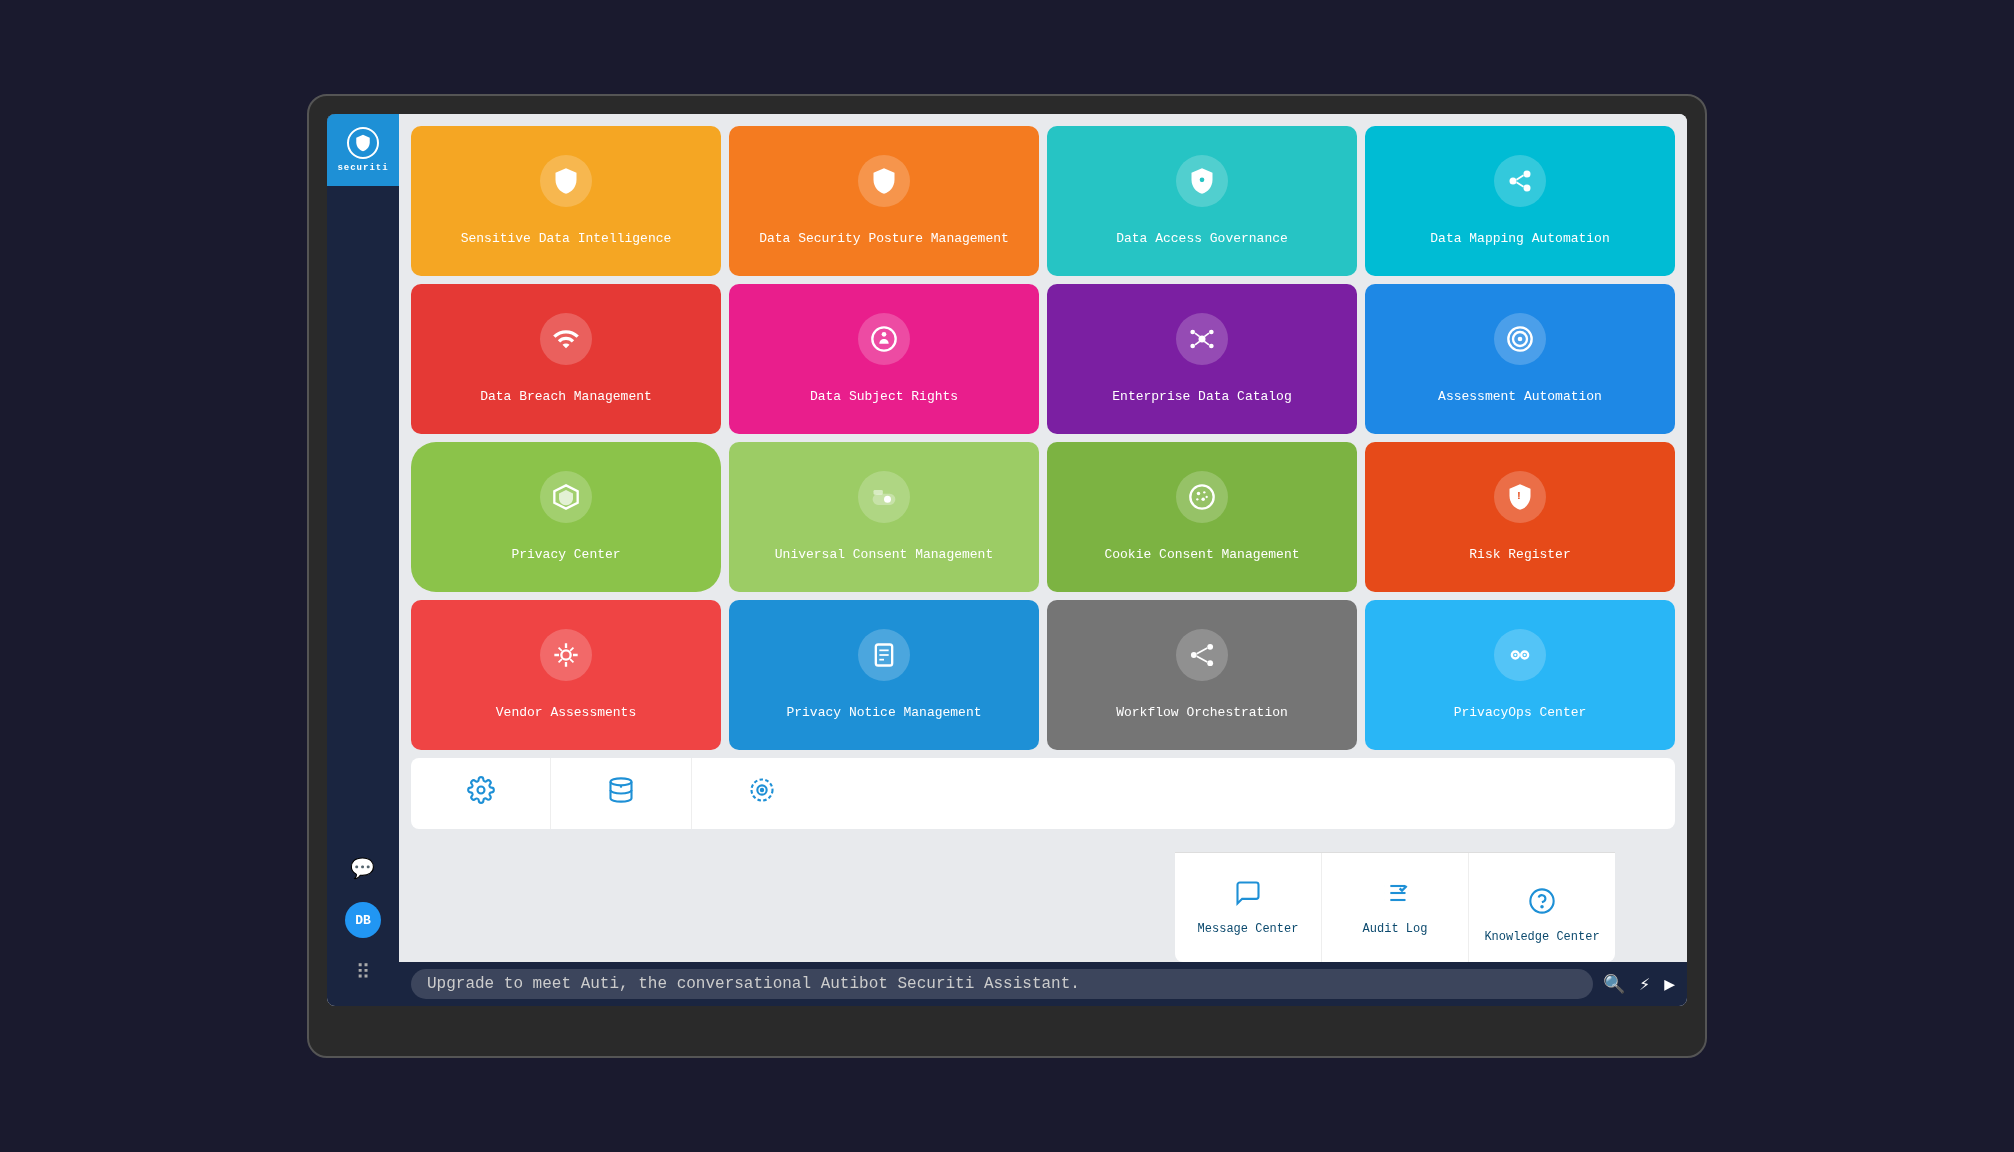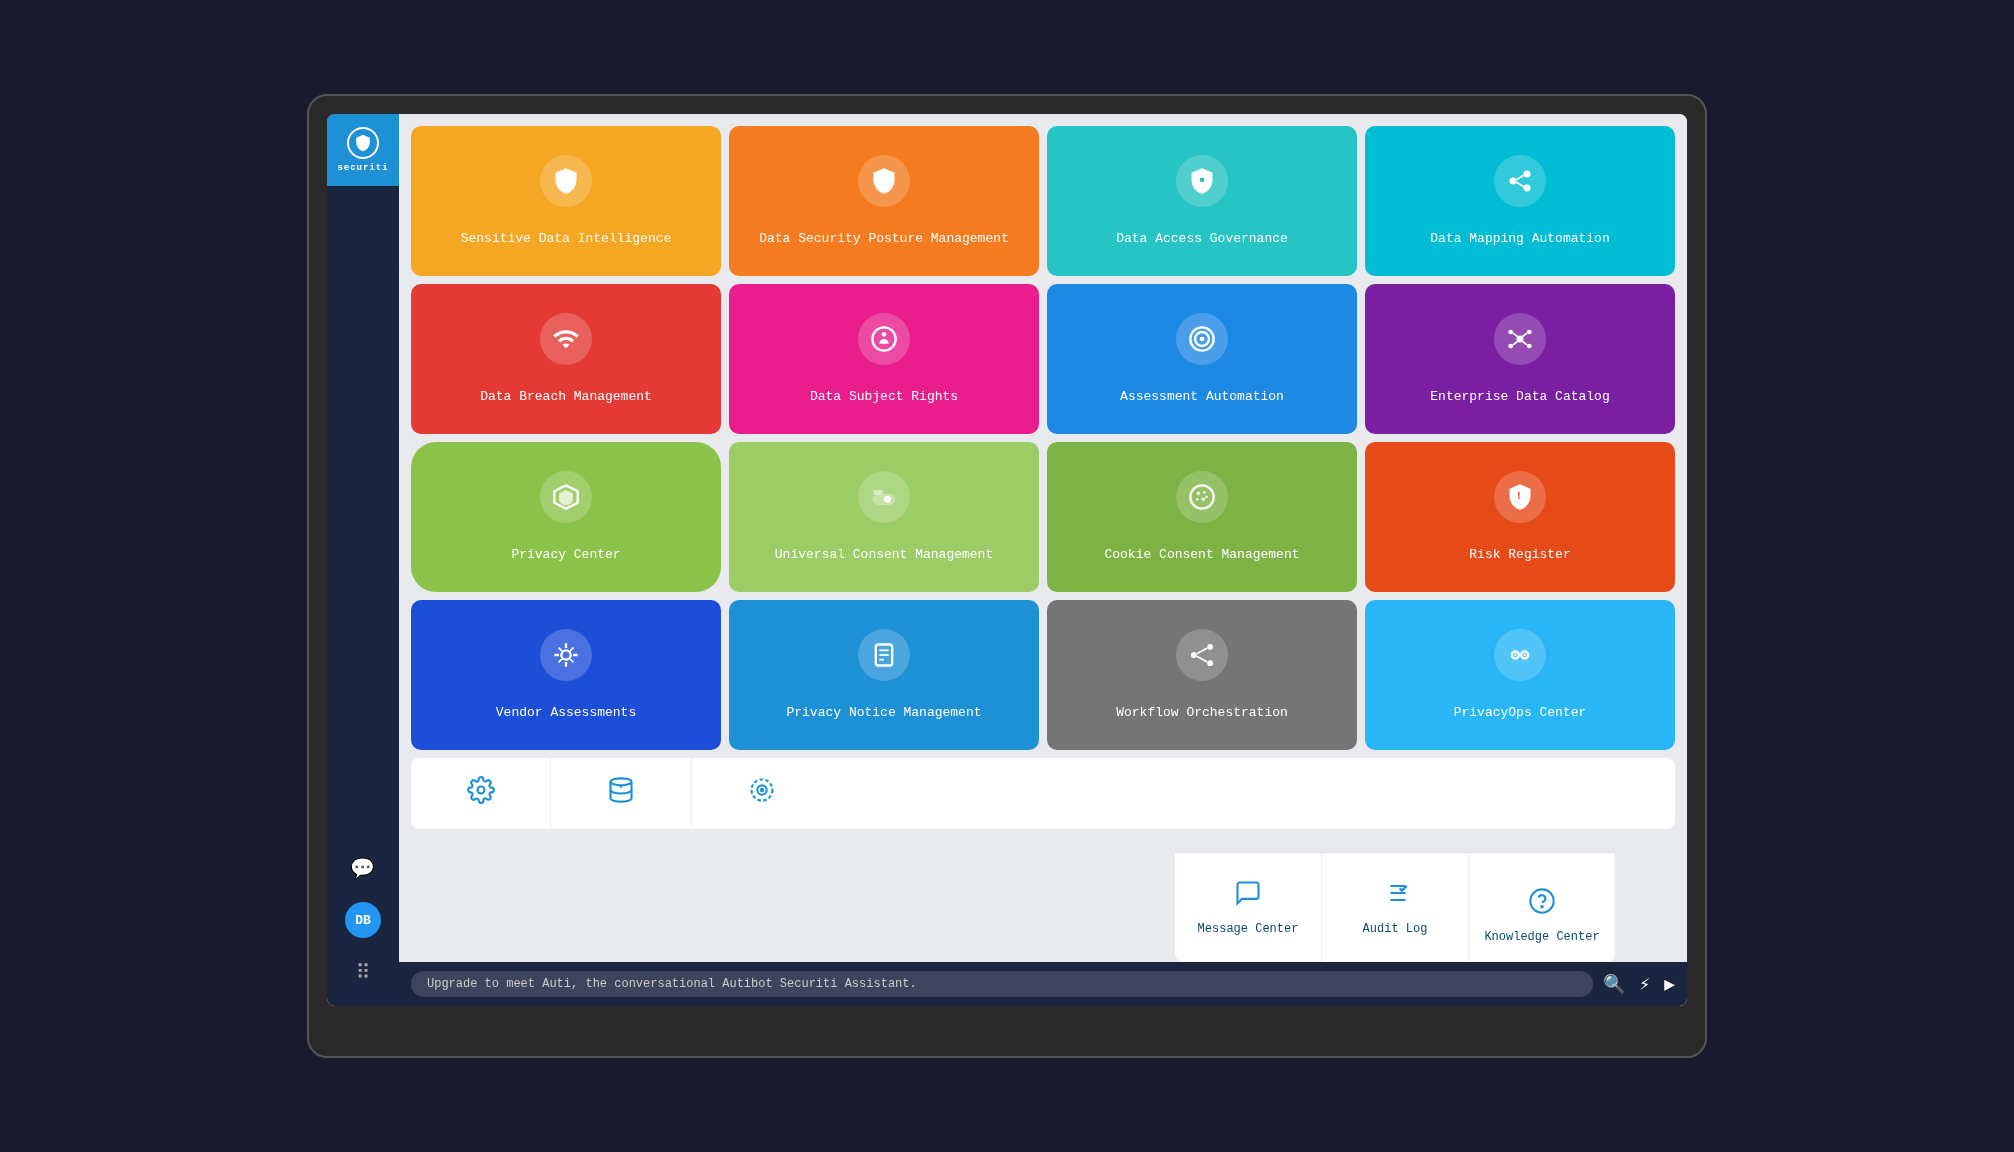--- a/index.html
+++ b/index.html
@@ -163,21 +163,21 @@
       display: flex;
       align-items: center;
       padding: 0 12px;
       gap: 10px;
     }
     .chat-bubble {
       background: rgba(255,255,255,0.15);
       border-radius: 20px;
       padding: 6px 16px;
       color: #ccc;
-      font-size: 12px;
+      font-size: 16px;
       flex: 1;
     }
     .footer-icons {
       display: flex;
       gap: 14px;
       color: white;
       font-size: 18px;
     }
     
     .svg-icon {
@@ -263,47 +263,47 @@
           </div>
           <div class="tile" style="background:#E91E8C;">
             <div class="tile-icon">
               <svg class="svg-icon" viewBox="0 0 24 24" fill="white">
                 <circle cx="12" cy="12" r="10" fill="none" stroke="white" stroke-width="2"></circle>
                 <circle cx="12" cy="8" r="2" fill="white"></circle>
                 <path d="M8 16c0-2.21 1.79-4 4-4s4 1.79 4 4" fill="white"></path>
               </svg>
             </div>
             <span class="tile-label">Data Subject Rights</span>
-          </div>
-          <div class="tile" style="background:#1E88E5;">
-            <div class="tile-icon">
-              <svg class="svg-icon" viewBox="0 0 24 24" fill="white">
-                <circle cx="12" cy="12" r="10" fill="none" stroke="white" stroke-width="2"></circle>
-                <circle cx="12" cy="12" r="6" fill="none" stroke="white" stroke-width="2"></circle>
-                <circle cx="12" cy="12" r="2" fill="white"></circle>
-              </svg>
-            </div>
-            <span class="tile-label">Assessment Automation</span>
           </div>
           <div class="tile" style="background:#7B1FA2;">
             <div class="tile-icon">
               <svg class="svg-icon" viewBox="0 0 24 24" fill="white">
                 <circle cx="12" cy="12" r="3" fill="white"></circle>
                 <circle cx="4" cy="6" r="2" fill="white"></circle>
                 <circle cx="20" cy="6" r="2" fill="white"></circle>
                 <circle cx="4" cy="18" r="2" fill="white"></circle>
                 <circle cx="20" cy="18" r="2" fill="white"></circle>
                 <line x1="6" y1="7" x2="10" y2="10" stroke="white" stroke-width="1.5"></line>
                 <line x1="18" y1="7" x2="14" y2="10" stroke="white" stroke-width="1.5"></line>
                 <line x1="6" y1="17" x2="10" y2="14" stroke="white" stroke-width="1.5"></line>
                 <line x1="18" y1="17" x2="14" y2="14" stroke="white" stroke-width="1.5"></line>
               </svg>
             </div>
             <span class="tile-label">Enterprise Data Catalog</span>
           </div>
+          <div class="tile" style="background:#1E88E5;">
+            <div class="tile-icon">
+              <svg class="svg-icon" viewBox="0 0 24 24" fill="white">
+                <circle cx="12" cy="12" r="10" fill="none" stroke="white" stroke-width="2"></circle>
+                <circle cx="12" cy="12" r="6" fill="none" stroke="white" stroke-width="2"></circle>
+                <circle cx="12" cy="12" r="2" fill="white"></circle>
+              </svg>
+            </div>
+            <span class="tile-label">Assessment Automation</span>
+          </div>
         </div>
 
         <div class="grid-row">
           <div class="tile" style="background:#8BC34A;border-radius:25px;">
             <div class="tile-icon">
               <svg class="svg-icon" viewBox="0 0 24 24" fill="white">
                 <polygon points="12,2 22,7 22,17 12,22 2,17 2,7" fill="none" stroke="white" stroke-width="2"></polygon>
                 <path d="M12 6L6 9v4c0 3.31 2.69 6 6 6s6-2.69 6-6V9l-6-3z" fill="white" opacity="0.7"></path>
               </svg>
             </div>
@@ -337,21 +337,21 @@
               <svg class="svg-icon" viewBox="0 0 24 24" fill="white">
                 <path d="M12 1L3 5v6c0 5.55 3.84 10.74 9 12 5.16-1.26 9-6.45 9-12V5l-9-4z"></path>
                 <text x="11" y="14" font-size="9" fill="#E64A19" text-anchor="middle" font-weight="bold">!</text>
               </svg>
             </div>
             <span class="tile-label">Risk Register</span>
           </div>
         </div>
 
         <div class="grid-row">
-          <div class="tile" style="background:#1d4ed8;">
+          <div class="tile" style="background:#ef4444;">
             <div class="tile-icon">
               <svg class="svg-icon" viewBox="0 0 24 24" fill="white">
                 <circle cx="12" cy="12" r="4" fill="none" stroke="white" stroke-width="2"></circle>
                 <path d="M12 2v4M12 18v4M2 12h4M18 12h4" stroke="white" stroke-width="2"></path>
                 <path d="M5.64 5.64l2.83 2.83M15.54 15.54l2.83 2.83M5.64 18.36l2.83-2.83M15.54 8.46l2.83-2.83" stroke="white" stroke-width="1.5"></path>
               </svg>
             </div>
             <span class="tile-label">Vendor Assessments</span>
           </div>
           <div class="tile" style="background:#1E90D6;">

